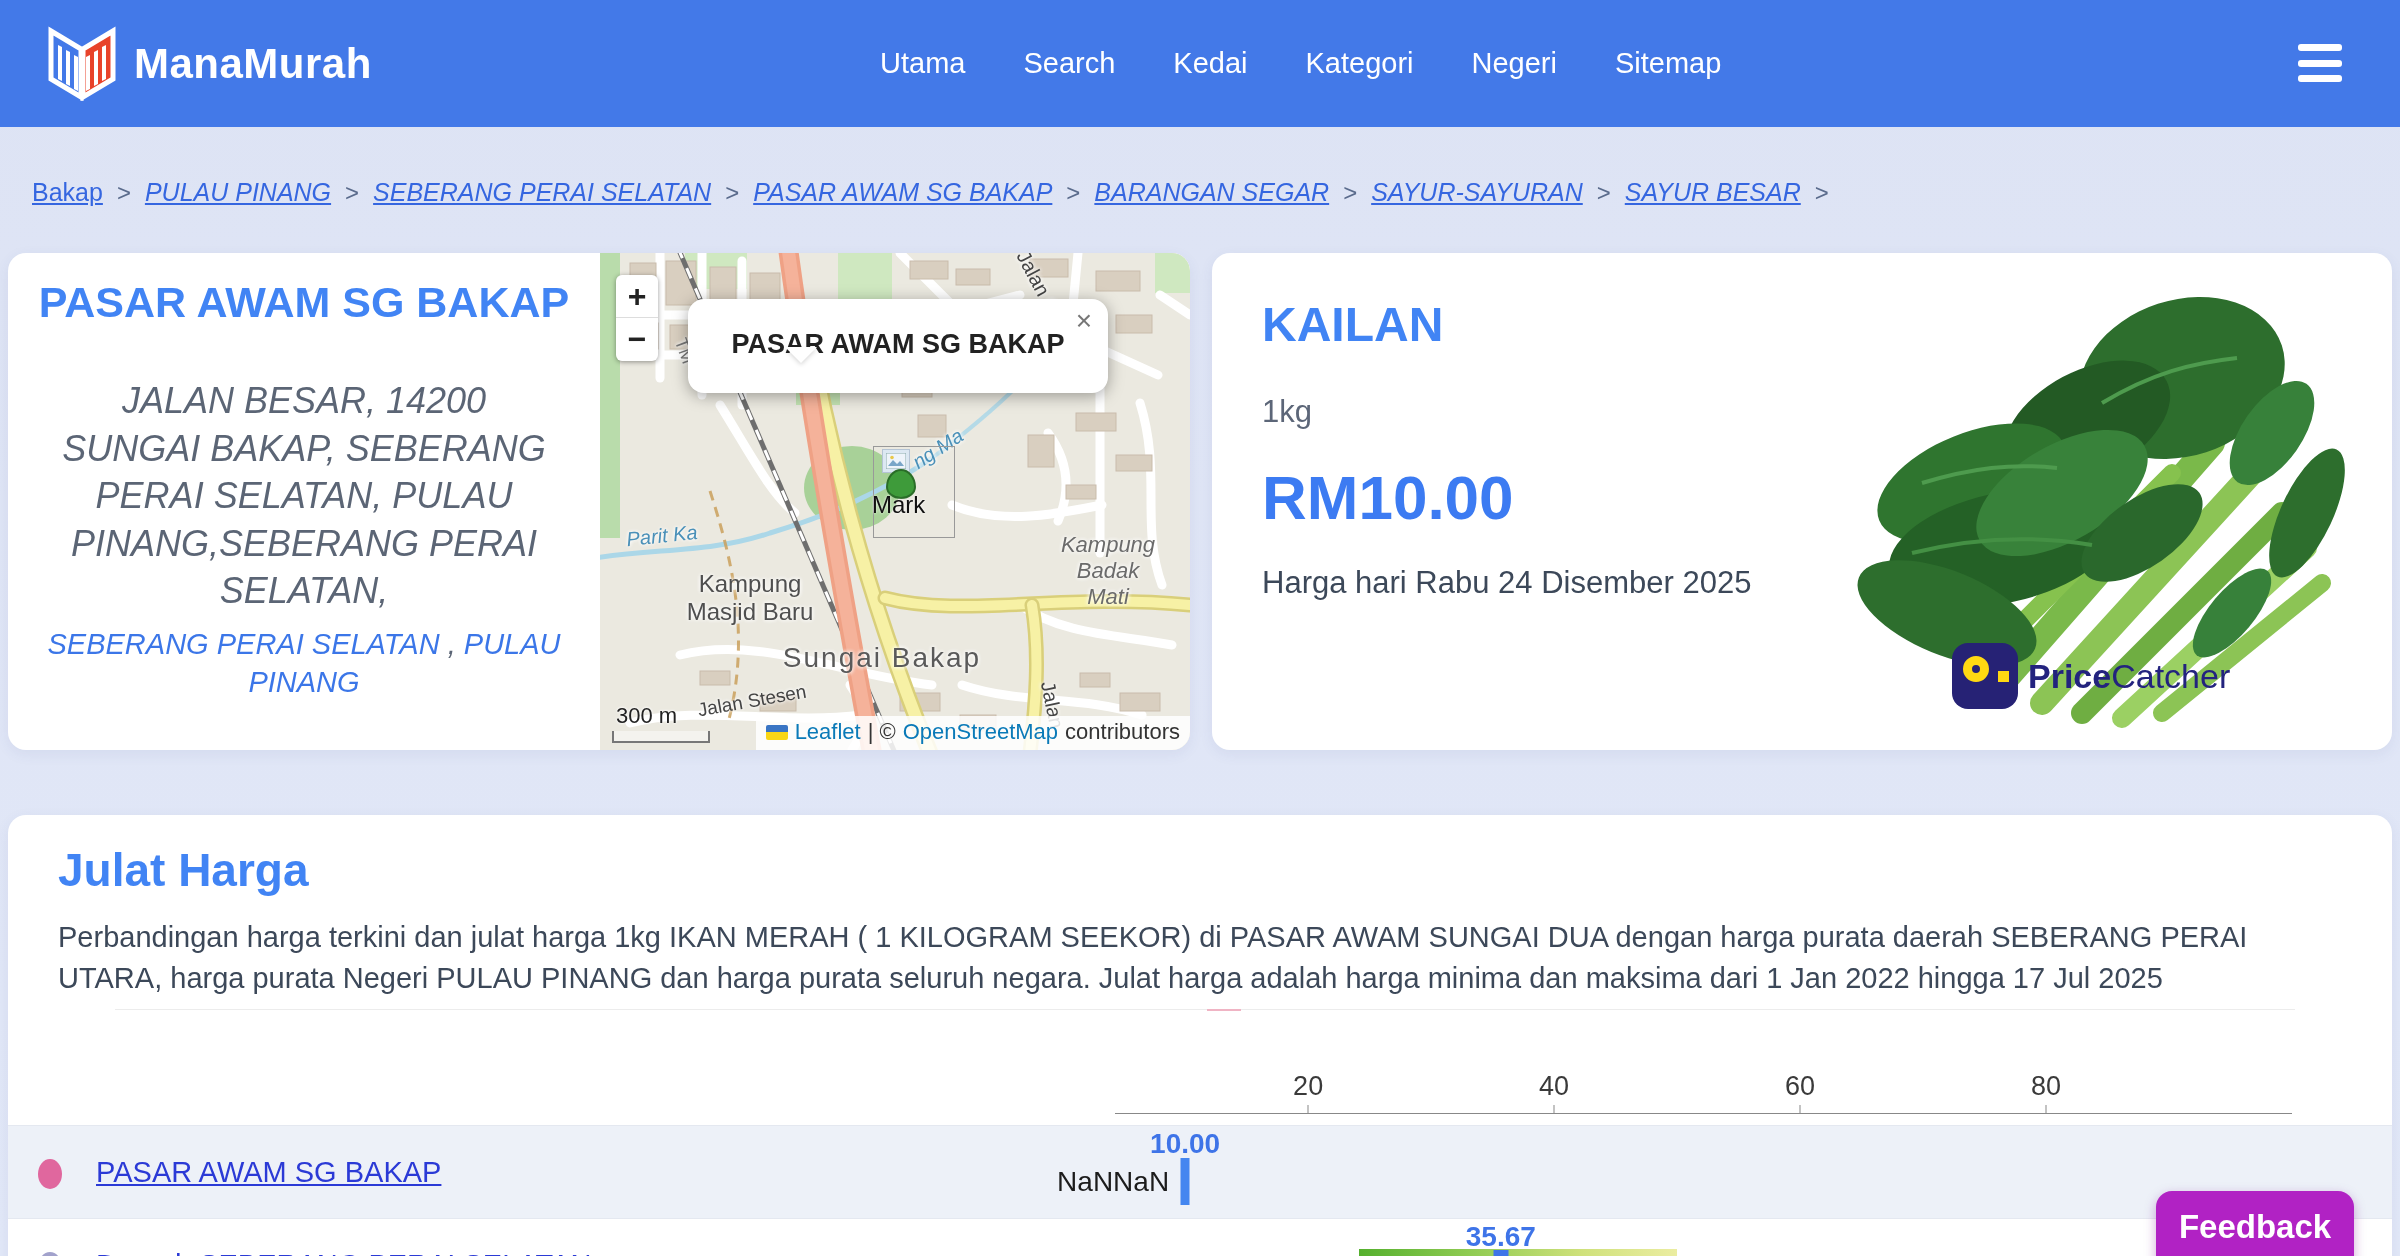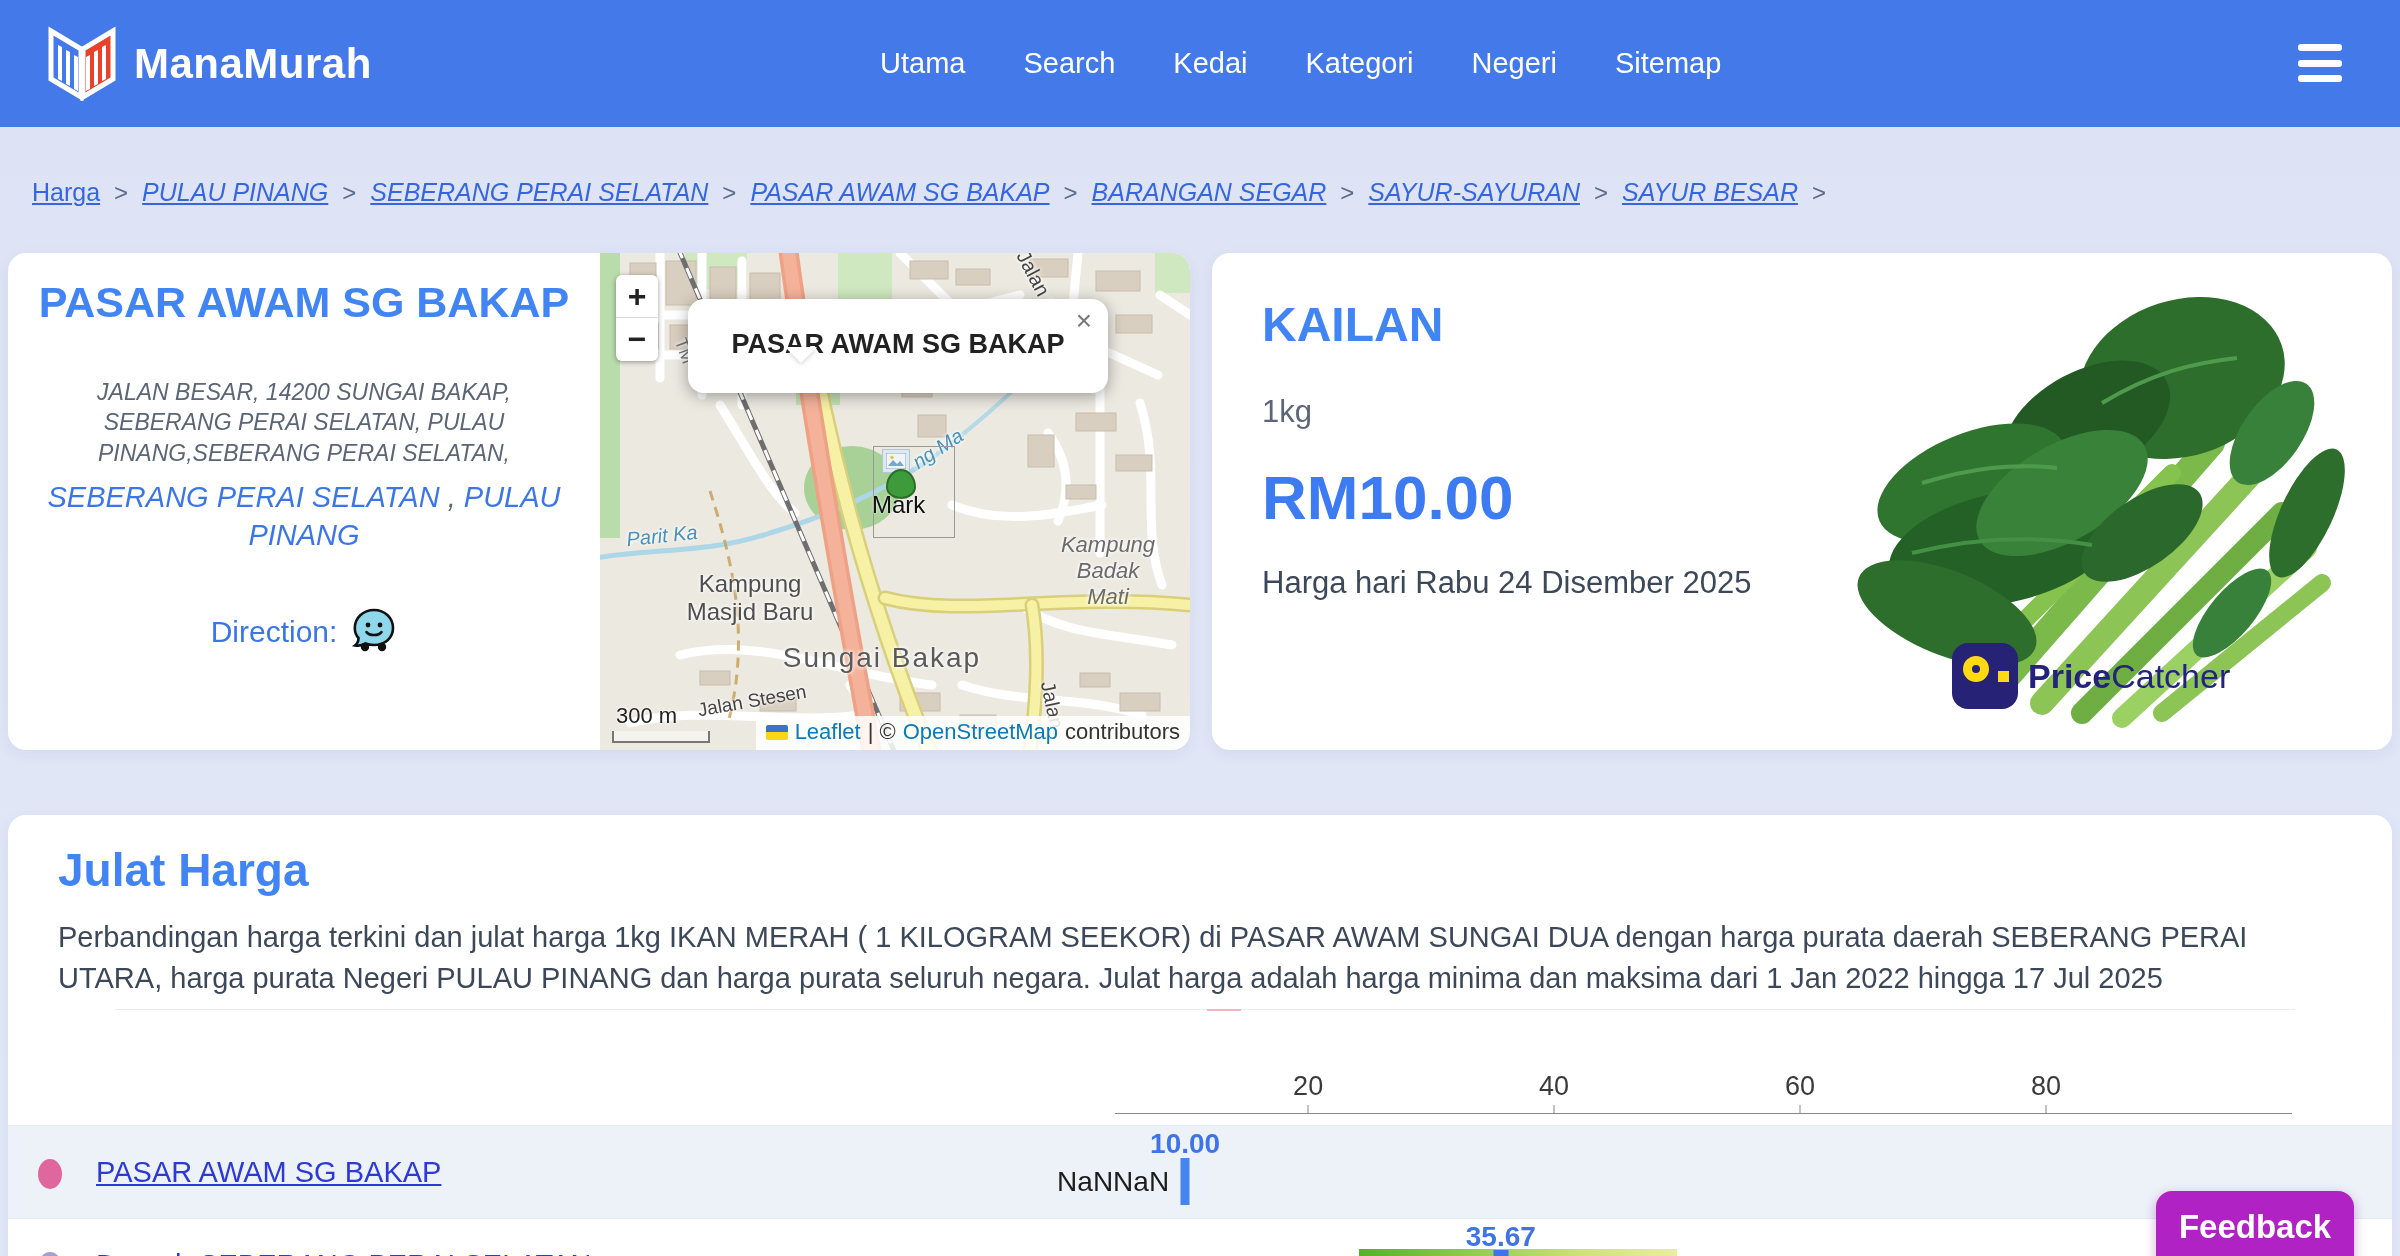--- a/index.html
+++ b/index.html
@@ -29,21 +29,21 @@
   
   .card { position:absolute; background:#fff; border-radius:18px;
           box-shadow:0 4px 14px rgba(60,80,140,.08); }
   .card-left  { left:8px;    top:253px; width:1182px; height:497px; overflow:hidden; }
   .card-right { left:1212px; top:253px; width:1180px; height:497px; overflow:hidden; }
   .card-julat { left:8px;    top:815px; width:2384px; height:600px; overflow:hidden; }
 
   
   .market-info { position:absolute; left:0; top:0; width:592px; height:497px; text-align:center; }
   .market-title { margin-top:25px; font-size:43px; font-weight:bold; color:#4184f4; }
-  .market-address { margin:50px 48px 0; font-size:23px; line-height:1.32; font-style:italic; color:#5b6575; }
+  .market-address { margin:50px 48px 0; font-size:36px; line-height:1.32; font-style:italic; color:#5b6575; }
   .addr-links { margin-top:10px; font-size:29px; font-style:italic; line-height:1.32; }
   .addr-link { color:#3b76e8; cursor:pointer; }
   .addr-comma { color:#5b6575; }
   .direction-row { margin-top:52px; display:flex; align-items:center; justify-content:center; gap:14px; }
   .direction-label { color:#3b76e8; font-size:30px; }
 
   
   .map { position:absolute; left:592px; top:0; width:590px; height:497px; background:#ebe9e0;
          overflow:hidden; border-radius:0 18px 18px 0; }
   .map svg.basemap { position:absolute; left:0; top:0; }
@@ -156,21 +156,21 @@
         <span class="nav-link">Sitemap</span>
       </div>
     <div class="burger">
       <span></span>
         <span></span>
         <span></span>
     </div>
   </div>
 
   <div class="breadcrumb">
-      <span class="crumb home">Harga</span>
+      <span class="crumb home">Bakap</span>
       <span class="crumb-sep">&gt;</span>
       <span class="crumb">PULAU PINANG</span>
       <span class="crumb-sep">&gt;</span>
       <span class="crumb">SEBERANG PERAI SELATAN</span>
       <span class="crumb-sep">&gt;</span>
       <span class="crumb">PASAR AWAM SG BAKAP</span>
       <span class="crumb-sep">&gt;</span>
       <span class="crumb">BARANGAN SEGAR</span>
       <span class="crumb-sep">&gt;</span>
       <span class="crumb">SAYUR-SAYURAN</span>

